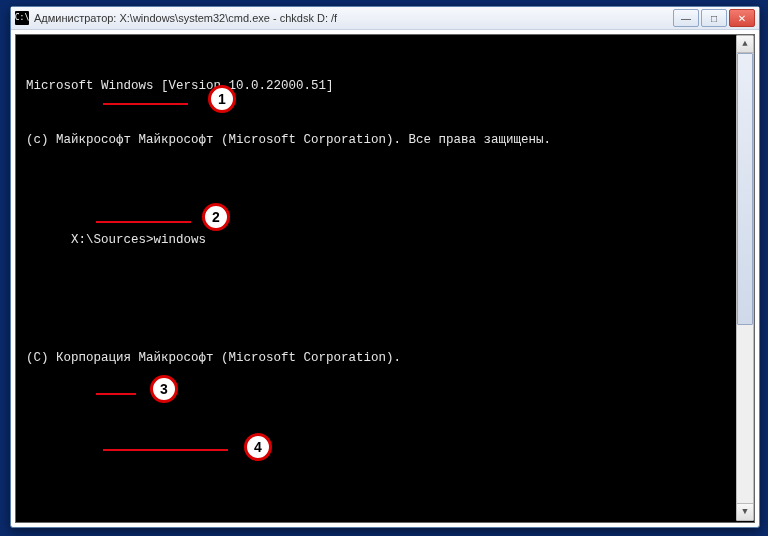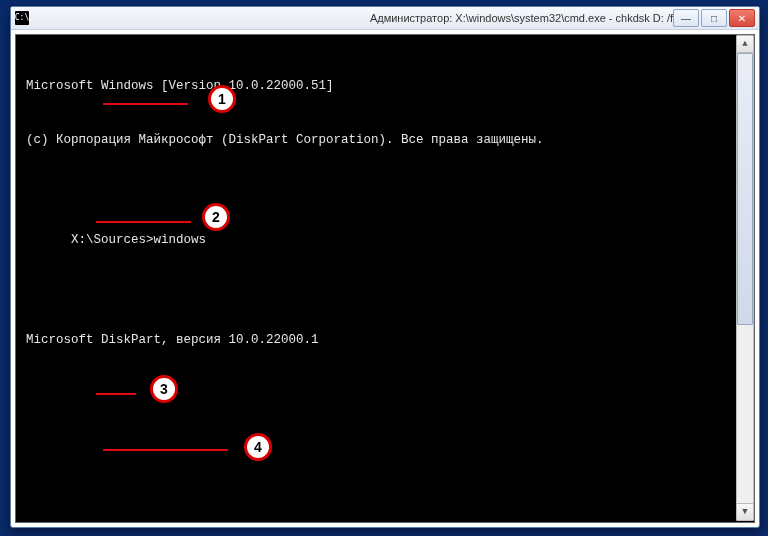--- a/index.html
+++ b/index.html
@@ -42,21 +42,21 @@
     margin-right: 5px;
     display: flex;
     align-items: center;
     justify-content: center;
     color: #fff;
     font-size: 8px;
     font-family: Consolas, monospace;
     line-height: 1;
     border-radius: 1px;
   }
-  .titlebar .title-text { flex: 1; white-space: nowrap; overflow: hidden; text-overflow: ellipsis; text-align: right; }
+  .titlebar .title-text { flex: 1; white-space: nowrap; overflow: hidden; text-overflow: ellipsis; }
   .win-btns { display: flex; gap: 2px; }
   .win-btn {
     width: 24px;
     height: 16px;
     border: 1px solid #8ea6c8;
     border-radius: 2px;
     background: linear-gradient(#f5f8fd, #dde6f2);
     display: flex;
     align-items: center;
     justify-content: center;
@@ -150,28 +150,28 @@
     <div class="title-text">Администратор: X:\windows\system32\cmd.exe - chkdsk  D: /f</div>
     <div class="win-btns">
       <div class="win-btn">—</div>
       <div class="win-btn">□</div>
       <div class="win-btn close">✕</div>
     </div>
   </div>
 
   <div class="console">
     <div class="line">Microsoft Windows [Version 10.0.22000.51]</div>
-    <div class="line">(c) Корпорация Майкрософт (DiskPart Corporation). Все права защищены.</div>
+    <div class="line">(c) Майкрософт Майкрософт (Microsoft Corporation). Все права защищены.</div>
 
     <div class="line block">
       <span>X:\Sources&gt;</span><span>windows</span>
     </div>
 
-    <div class="line block">Microsoft DiskPart, версия 10.0.22000.1</div>
-
+
+    <div class="line block">(C) Корпорация Майкрософт (Microsoft Corporation).</div>
 
     
 
     
     
     
     
     
     
     

